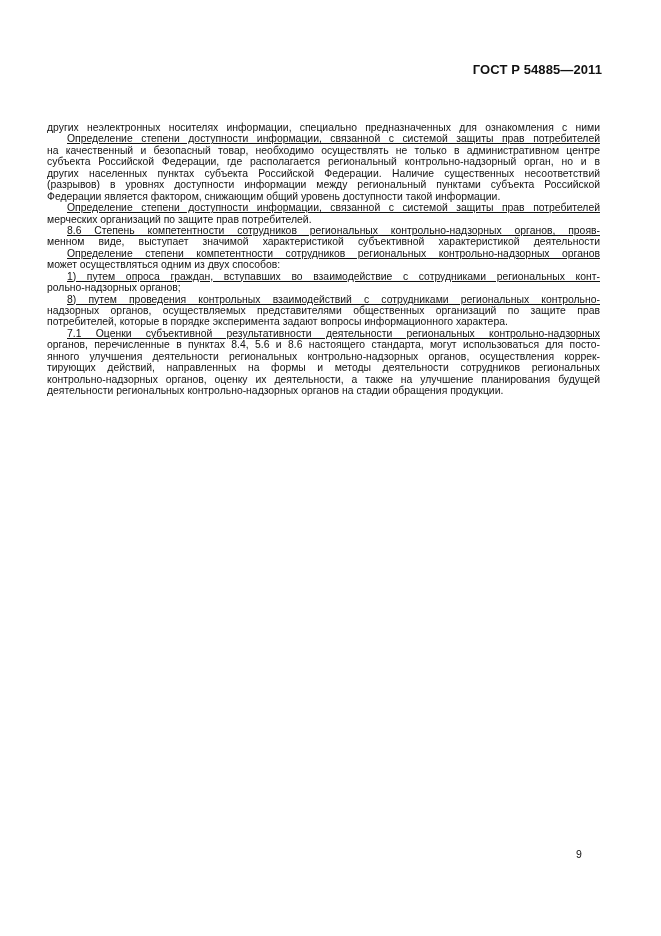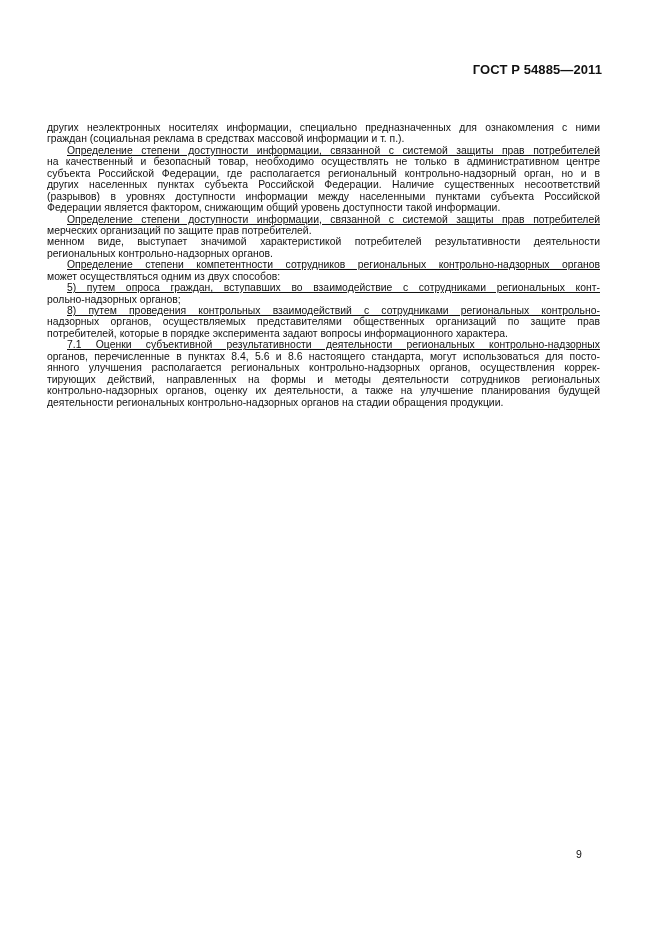--- a/index.html
+++ b/index.html
@@ -12,39 +12,38 @@
     .line.indent { padding-left: 20px; text-decoration: underline; }
     .pagenum { position: absolute; top: 848px; left: 576px; font-size: 10.5px; }
   </style>
 </head>
 <body>
 
 <div class="header">ГОСТ Р 54885—2011</div>
 
 <div class="content" id="body-text">
     <span class="line">других неэлектронных носителях информации, специально предназначенных для ознакомления с ними</span>
-    <span class="line last">граждан (социальная реклама в средствах массовой информации и т. п.).</span>
     <span class="line indent">Определение степени доступности информации, связанной с системой защиты прав потребителей</span>
     <span class="line">на качественный и безопасный товар, необходимо осуществлять не только в административном центре</span>
     <span class="line">субъекта Российской Федерации, где располагается региональный контрольно-надзорный орган, но и в</span>
     <span class="line">других населенных пунктах субъекта Российской Федерации. Наличие существенных несоответствий</span>
-    <span class="line">(разрывов) в уровнях доступности информации между населенными пунктами субъекта Российской</span>
+    <span class="line">(разрывов) в уровнях доступности информации между региональный пунктами субъекта Российской</span>
     <span class="line last">Федерации является фактором, снижающим общий уровень доступности такой информации.</span>
     <span class="line indent">Определение степени доступности информации, связанной с системой защиты прав потребителей</span>
     <span class="line last">мерческих организаций по защите прав потребителей.</span>
-    <span class="line">менном виде, выступает значимой характеристикой потребителей результативности деятельности</span>
-    <span class="line last">региональных контрольно-надзорных органов.</span>
+    <span class="line indent">8.6 Степень компетентности сотрудников региональных контрольно-надзорных органов, прояв-</span>
+    <span class="line">менном виде, выступает значимой характеристикой субъективной характеристикой деятельности</span>
     <span class="line indent">Определение степени компетентности сотрудников региональных контрольно-надзорных органов</span>
     <span class="line last">может осуществляться одним из двух способов:</span>
-    <span class="line indent">5) путем опроса граждан, вступавших во взаимодействие с сотрудниками региональных конт-</span>
+    <span class="line indent">1) путем опроса граждан, вступавших во взаимодействие с сотрудниками региональных конт-</span>
     <span class="line last">рольно-надзорных органов;</span>
     <span class="line indent">8) путем проведения контрольных взаимодействий с сотрудниками региональных контрольно-</span>
     <span class="line">надзорных органов, осуществляемых представителями общественных организаций по защите прав</span>
     <span class="line last">потребителей, которые в порядке эксперимента задают вопросы информационного характера.</span>
     <span class="line indent">7.1 Оценки субъективной результативности деятельности региональных контрольно-надзорных</span>
     <span class="line">органов, перечисленные в пунктах 8.4, 5.6 и 8.6 настоящего стандарта, могут использоваться для посто-</span>
-    <span class="line">янного улучшения располагается региональных контрольно-надзорных органов, осуществления коррек-</span>
+    <span class="line">янного улучшения деятельности региональных контрольно-надзорных органов, осуществления коррек-</span>
     <span class="line">тирующих действий, направленных на формы и методы деятельности сотрудников региональных</span>
     <span class="line">контрольно-надзорных органов, оценку их деятельности, а также на улучшение планирования будущей</span>
     <span class="line last">деятельности региональных контрольно-надзорных органов на стадии обращения продукции.</span>
   </div>
 
 <div class="pagenum">9</div>
 
 </body></html>

